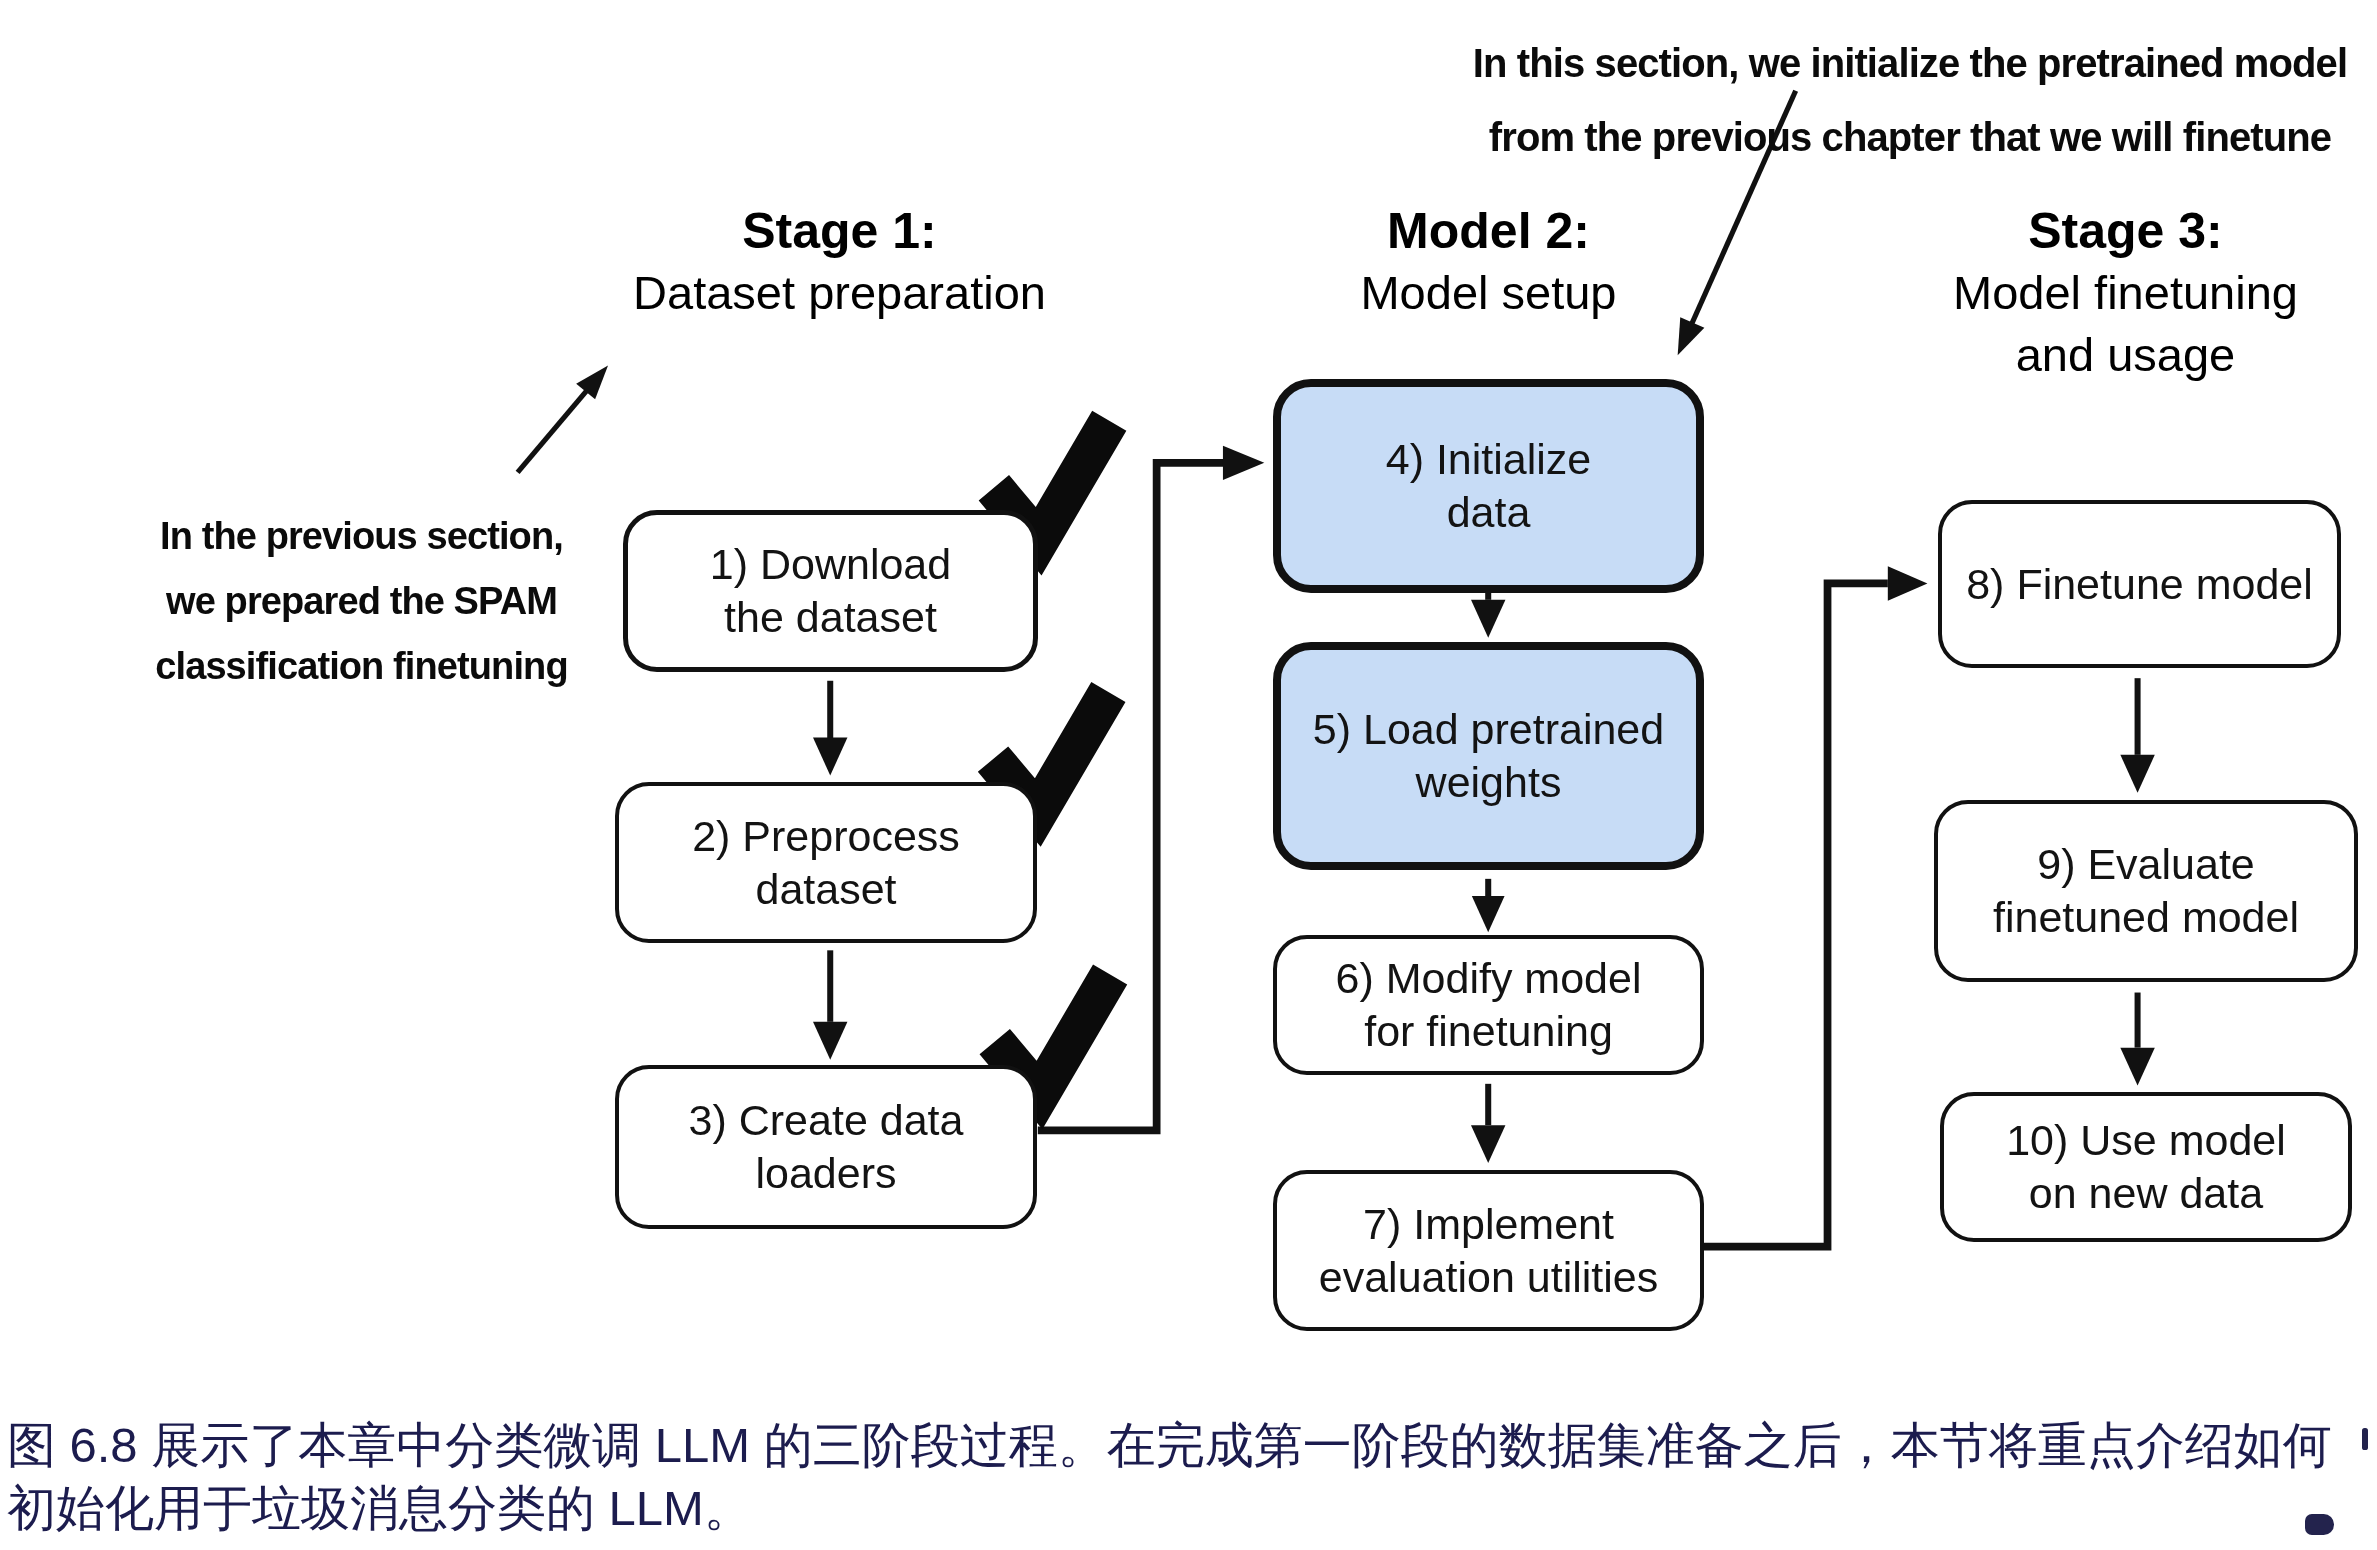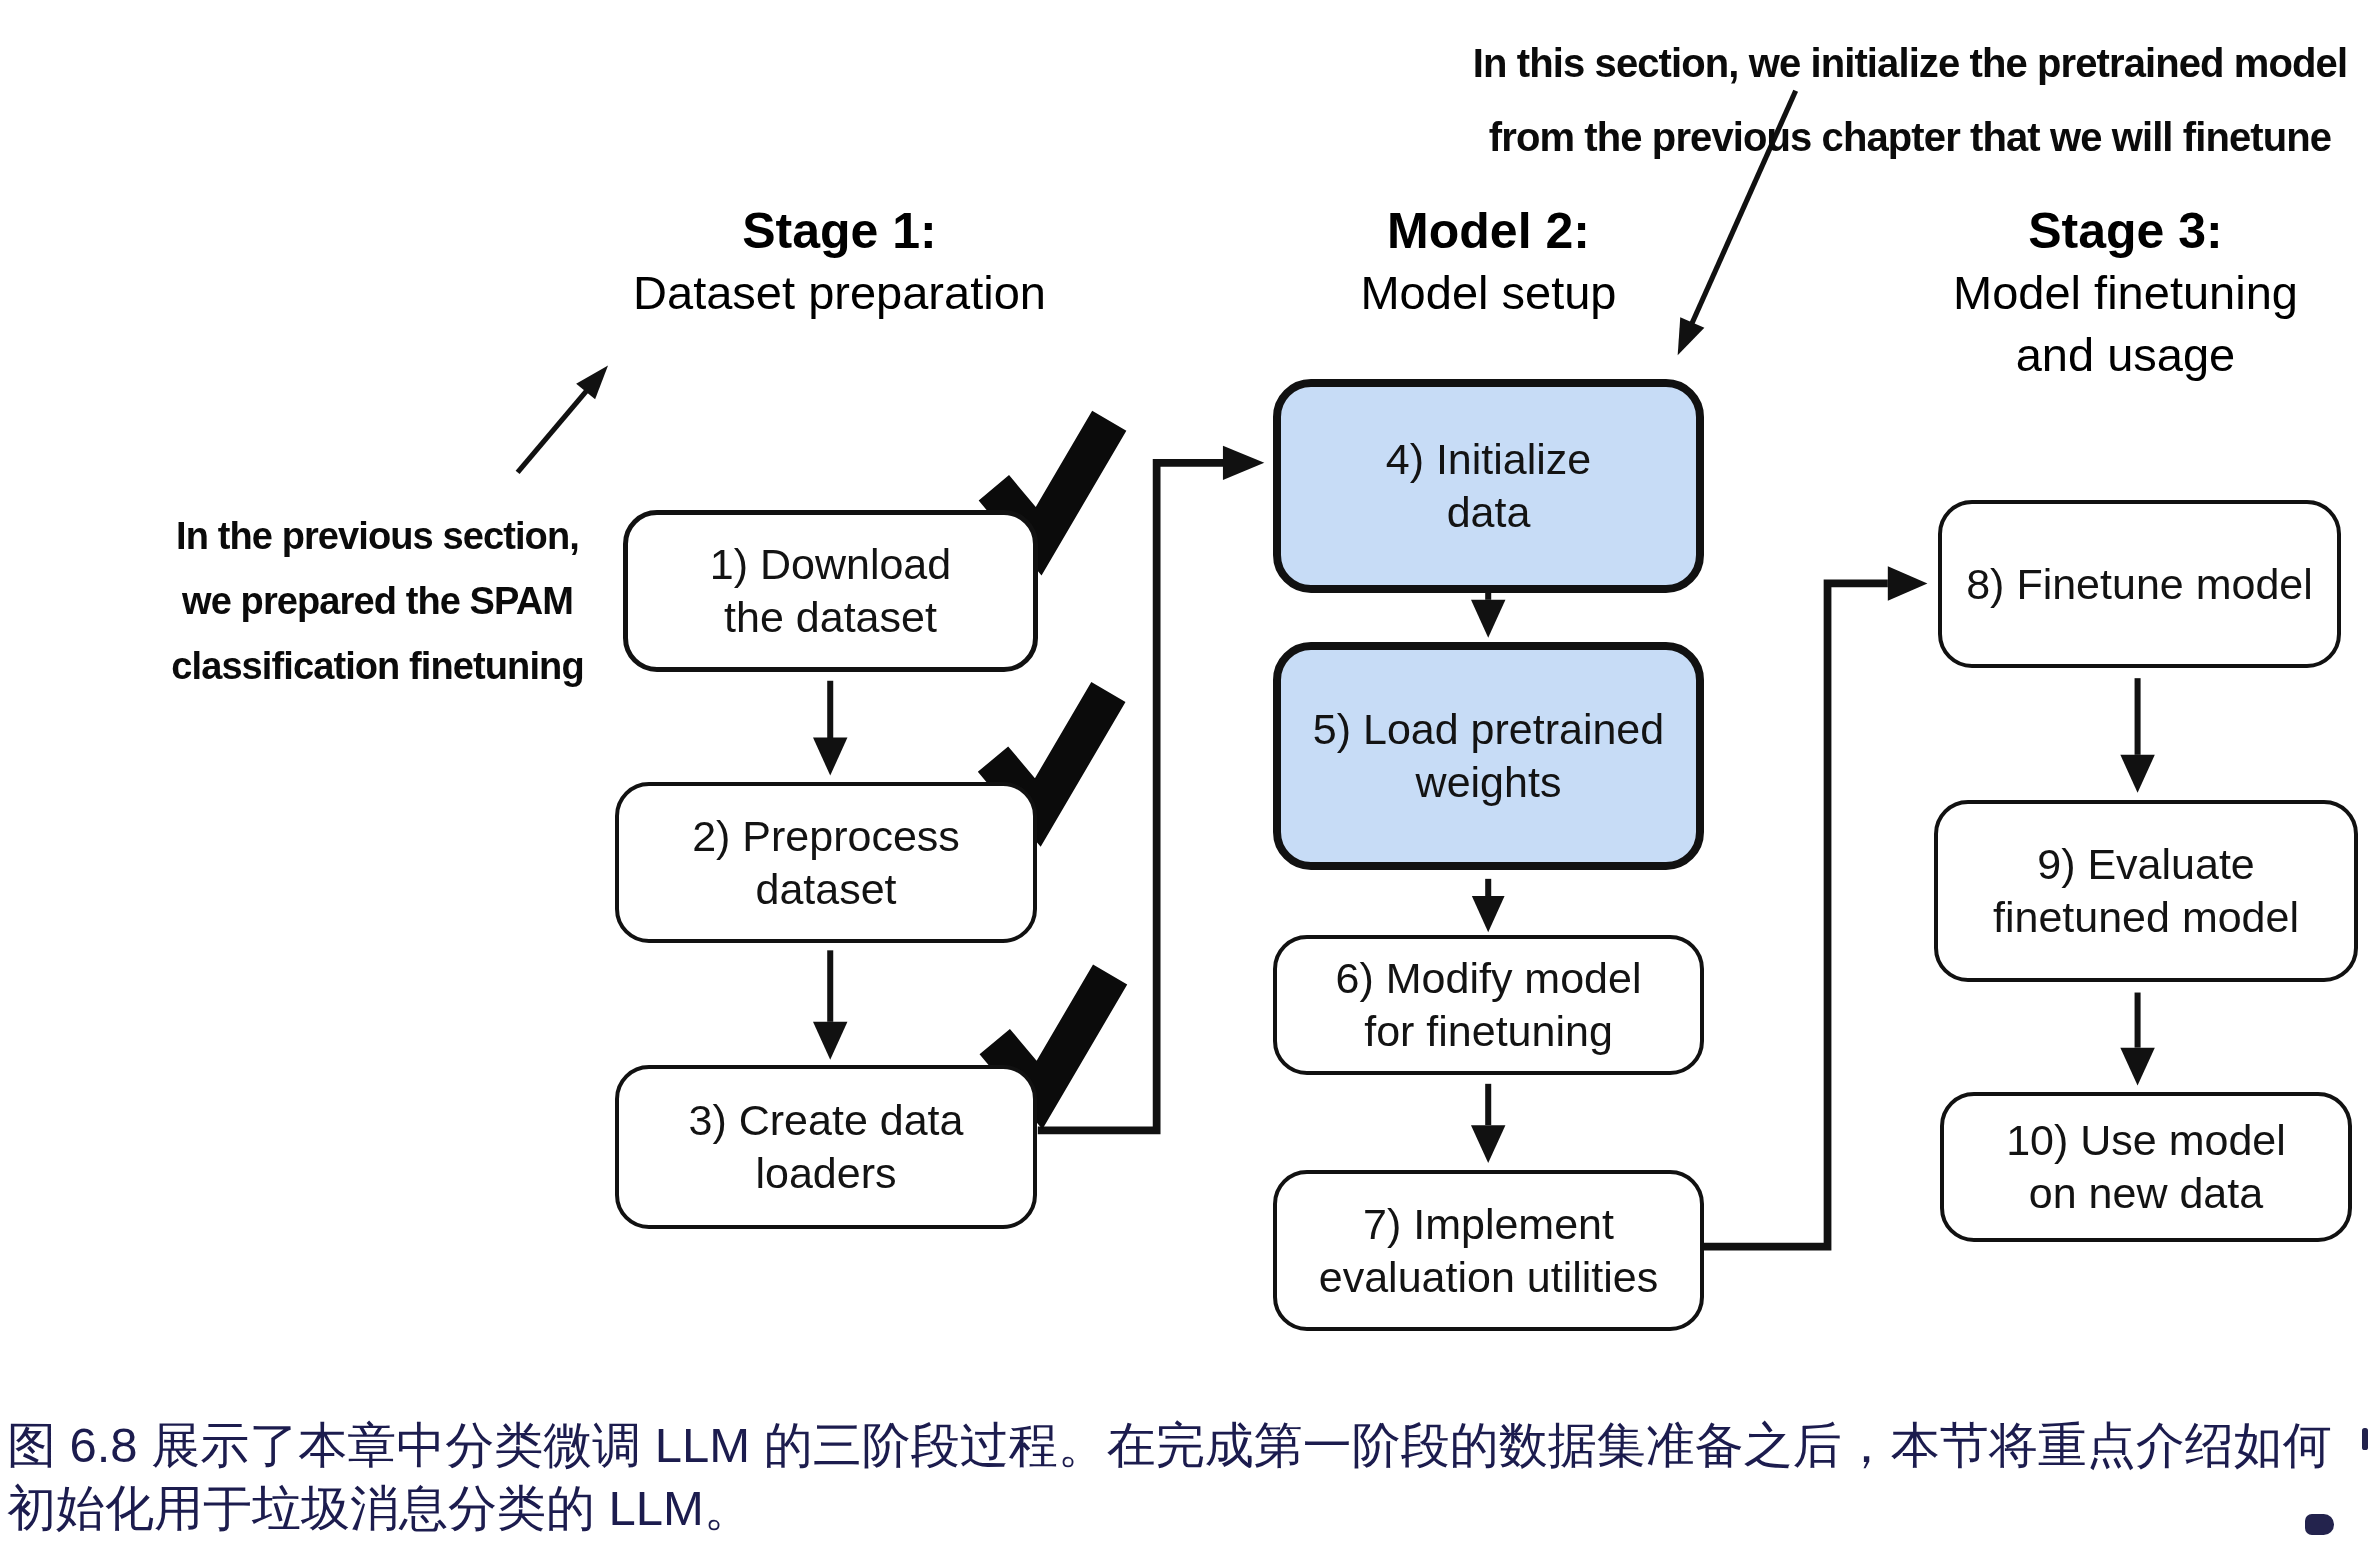--- a/index.html
+++ b/index.html
@@ -43,21 +43,21 @@
     text-align: center;
     font-weight: 700;
     color: #0b0b0b;
     letter-spacing: -0.9px;
   }
   .annotation.top {
     left: 1447px; top: 26px; width: 926px;
     font-size: 40px; line-height: 74px;
   }
   .annotation.left {
-    left: 132px; top: 504px; width: 491px;
+    left: 116px; top: 504px; width: 491px;
     font-size: 38px; line-height: 65px;
   }
   
   .flow-box {
     position: absolute;
     box-sizing: border-box;
     background: #ffffff;
     border: 4.3px solid #111111;
     border-radius: 34px;
     display: flex;

